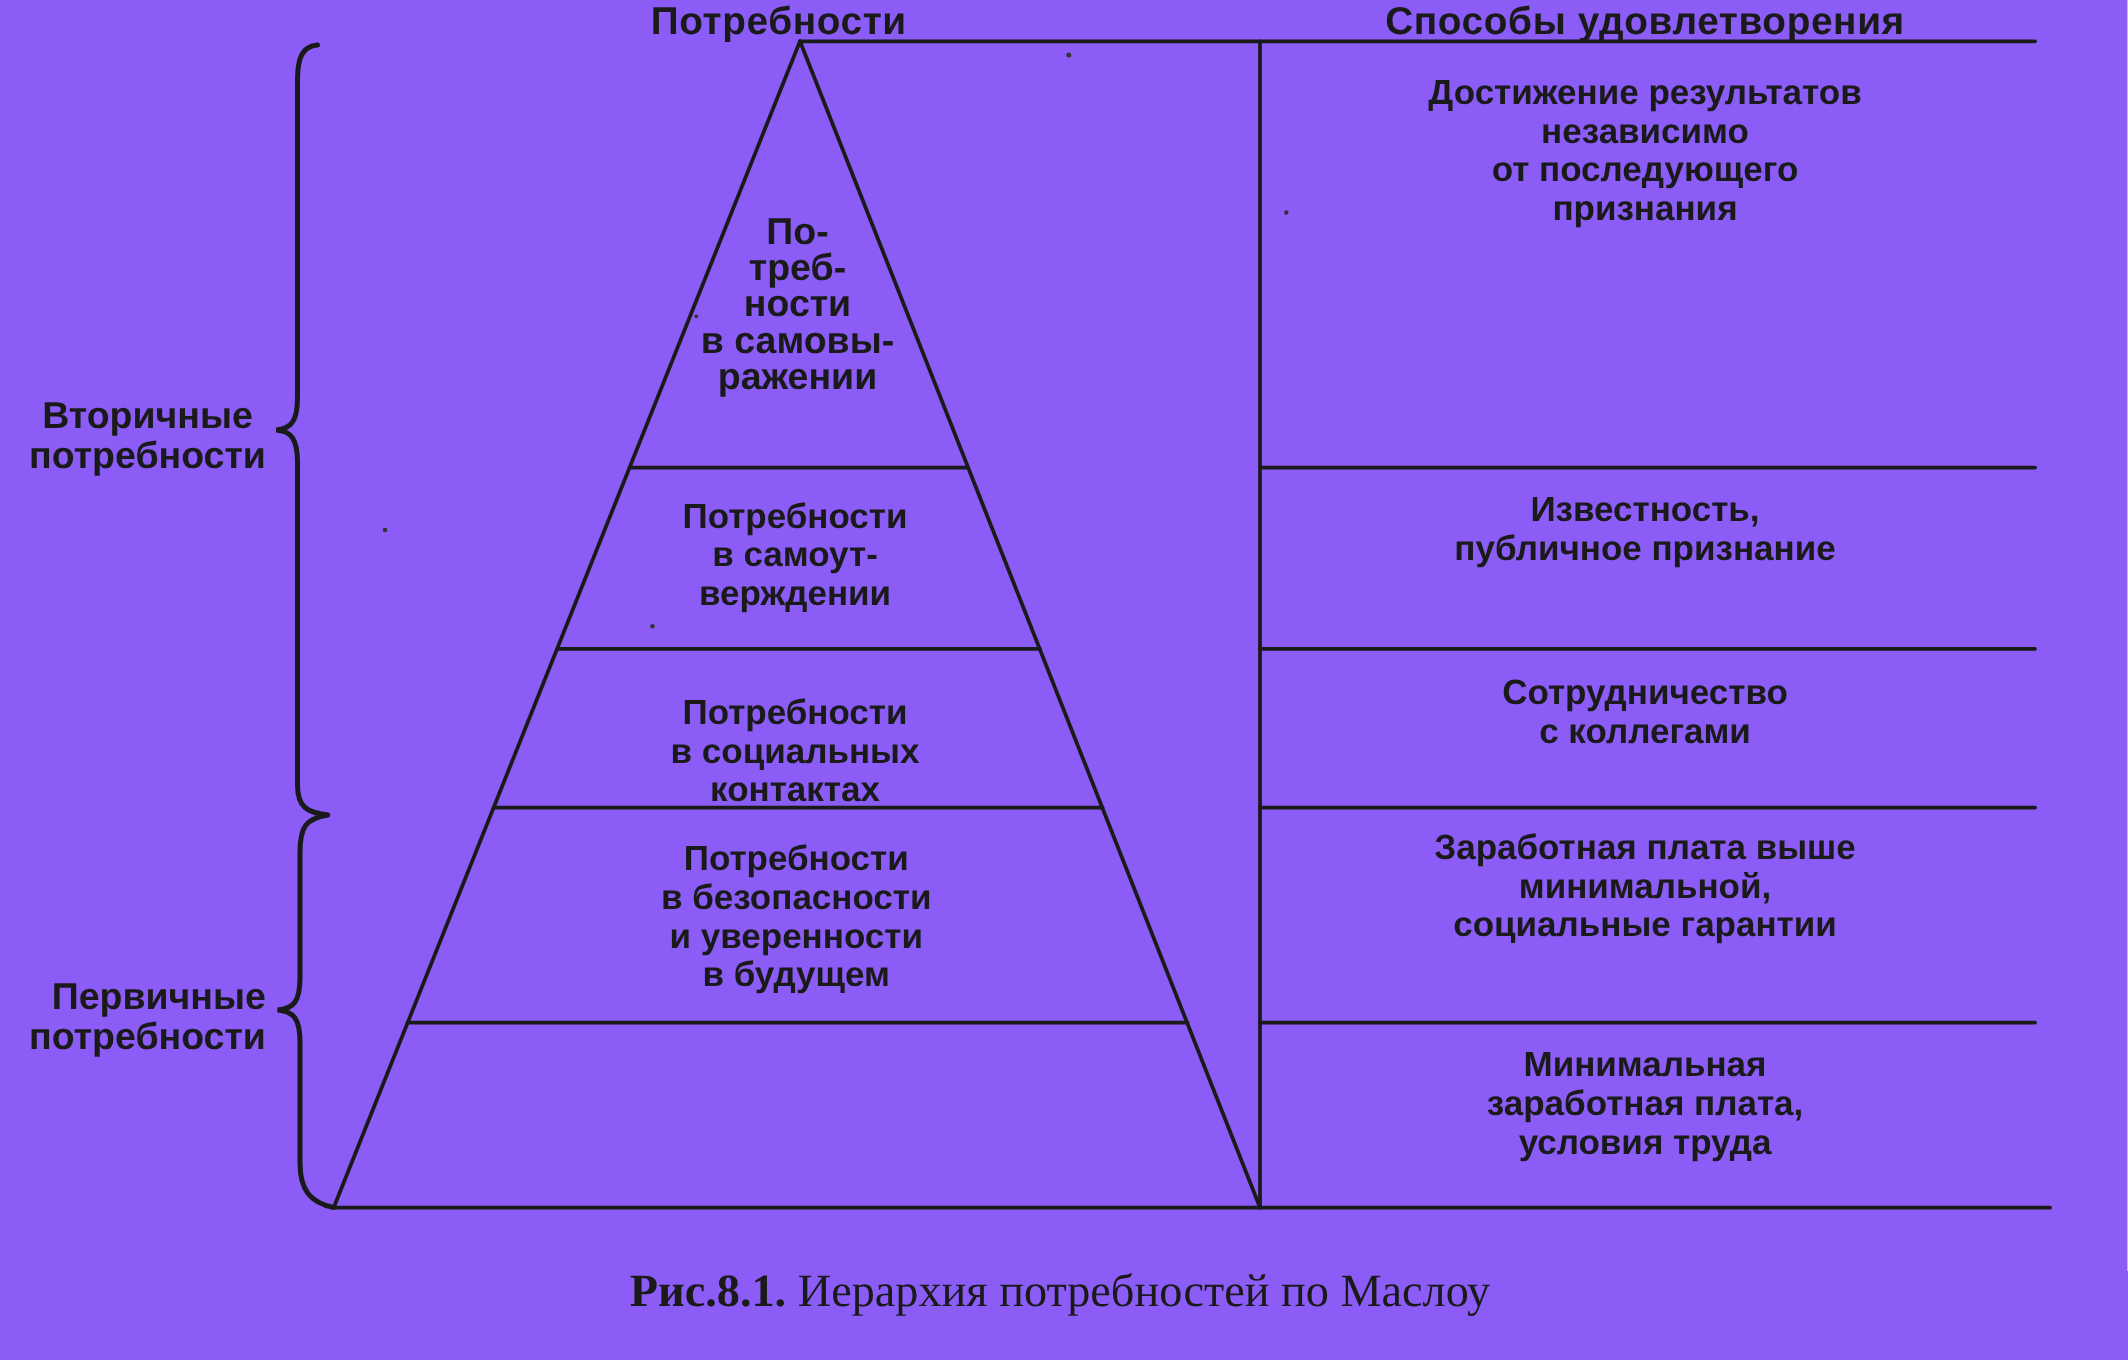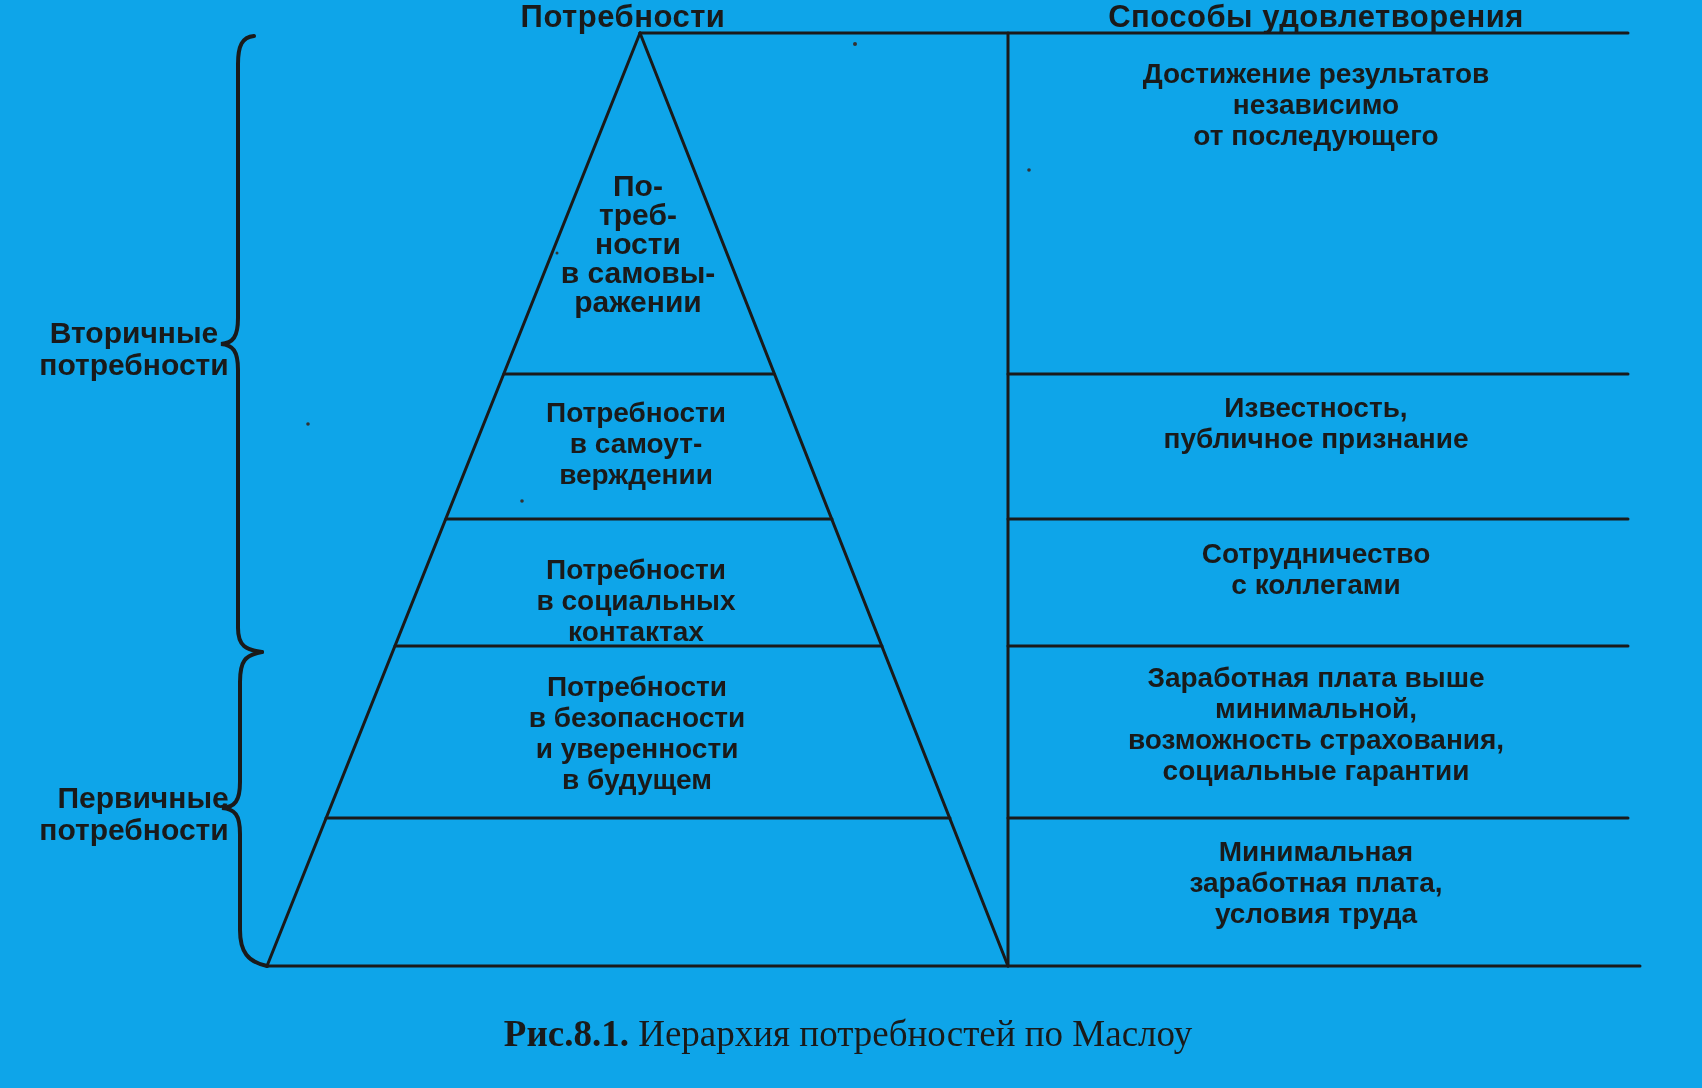--- a/index.html
+++ b/index.html
@@ -1,35 +1,35 @@
 <!DOCTYPE html>
 <html><head>
 <meta charset="utf-8">
 <style>
   html, body { margin: 0; padding: 0; background: #ffffff; }
   .canvas {
     position: relative;
     width: 1702px;
     height: 1088px;
-    background: #0ea5e9;
+    background: #8b5cf6;
     font-family: "Liberation Sans", sans-serif;
     color: #1a1a1a;
     overflow: hidden;
   }
   svg.lines { position: absolute; left: 0; top: 0; }
   .txt {
     position: absolute;
     transform: translateX(-50%);
     text-align: center;
     font-weight: bold;
     white-space: nowrap;
   }
   .txt .line { display: block; }
   .hdr   { font-size: 31px; line-height: 33px; letter-spacing: 0.5px; top: 0; }
-  .side  { font-size: 30px; line-height: 32px; margin-left: 16px; }
+  .side  { font-size: 30px; line-height: 32px; }
   .lvl   { font-size: 28px; line-height: 31px; }
   .lvl1  { font-size: 30px; line-height: 29px; }
   .cell  { font-size: 28px; line-height: 31px; text-align: center; }
   .caption {
     position: absolute;
     transform: translateX(-50%);
     font-family: "Liberation Serif", serif;
     font-size: 37px;
     line-height: 44px;
     white-space: nowrap;
@@ -117,33 +117,33 @@
     <span class="line">Потребности</span>
     <span class="line">в безопасности</span>
     <span class="line">и уверенности</span>
     <span class="line">в будущем</span>
   </div>
 
   <div class="txt cell" style="left:1316px; top:58px;">
     <span class="line">Достижение результатов</span>
     <span class="line">независимо</span>
     <span class="line">от последующего</span>
+    <span class="line">признания</span>
   </div>
   <div class="txt cell" style="left:1316px; top:392px;">
     <span class="line">Известность,</span>
     <span class="line">публичное признание</span>
   </div>
   <div class="txt cell" style="left:1316px; top:538px;">
     <span class="line">Сотрудничество</span>
     <span class="line">с коллегами</span>
   </div>
   <div class="txt cell" style="left:1316px; top:662px;">
     <span class="line">Заработная плата выше</span>
     <span class="line">минимальной,</span>
-    <span class="line">возможность страхования,</span>
     <span class="line">социальные гарантии</span>
   </div>
   <div class="txt cell" style="left:1316px; top:836px;">
     <span class="line">Минимальная</span>
     <span class="line">заработная плата,</span>
     <span class="line">условия труда</span>
   </div>
 
   <div class="caption" style="left:848px; top:1012px;">
     <span class="cap-label">Рис.8.1.</span><span> Иерархия потребностей по Маслоу</span>

